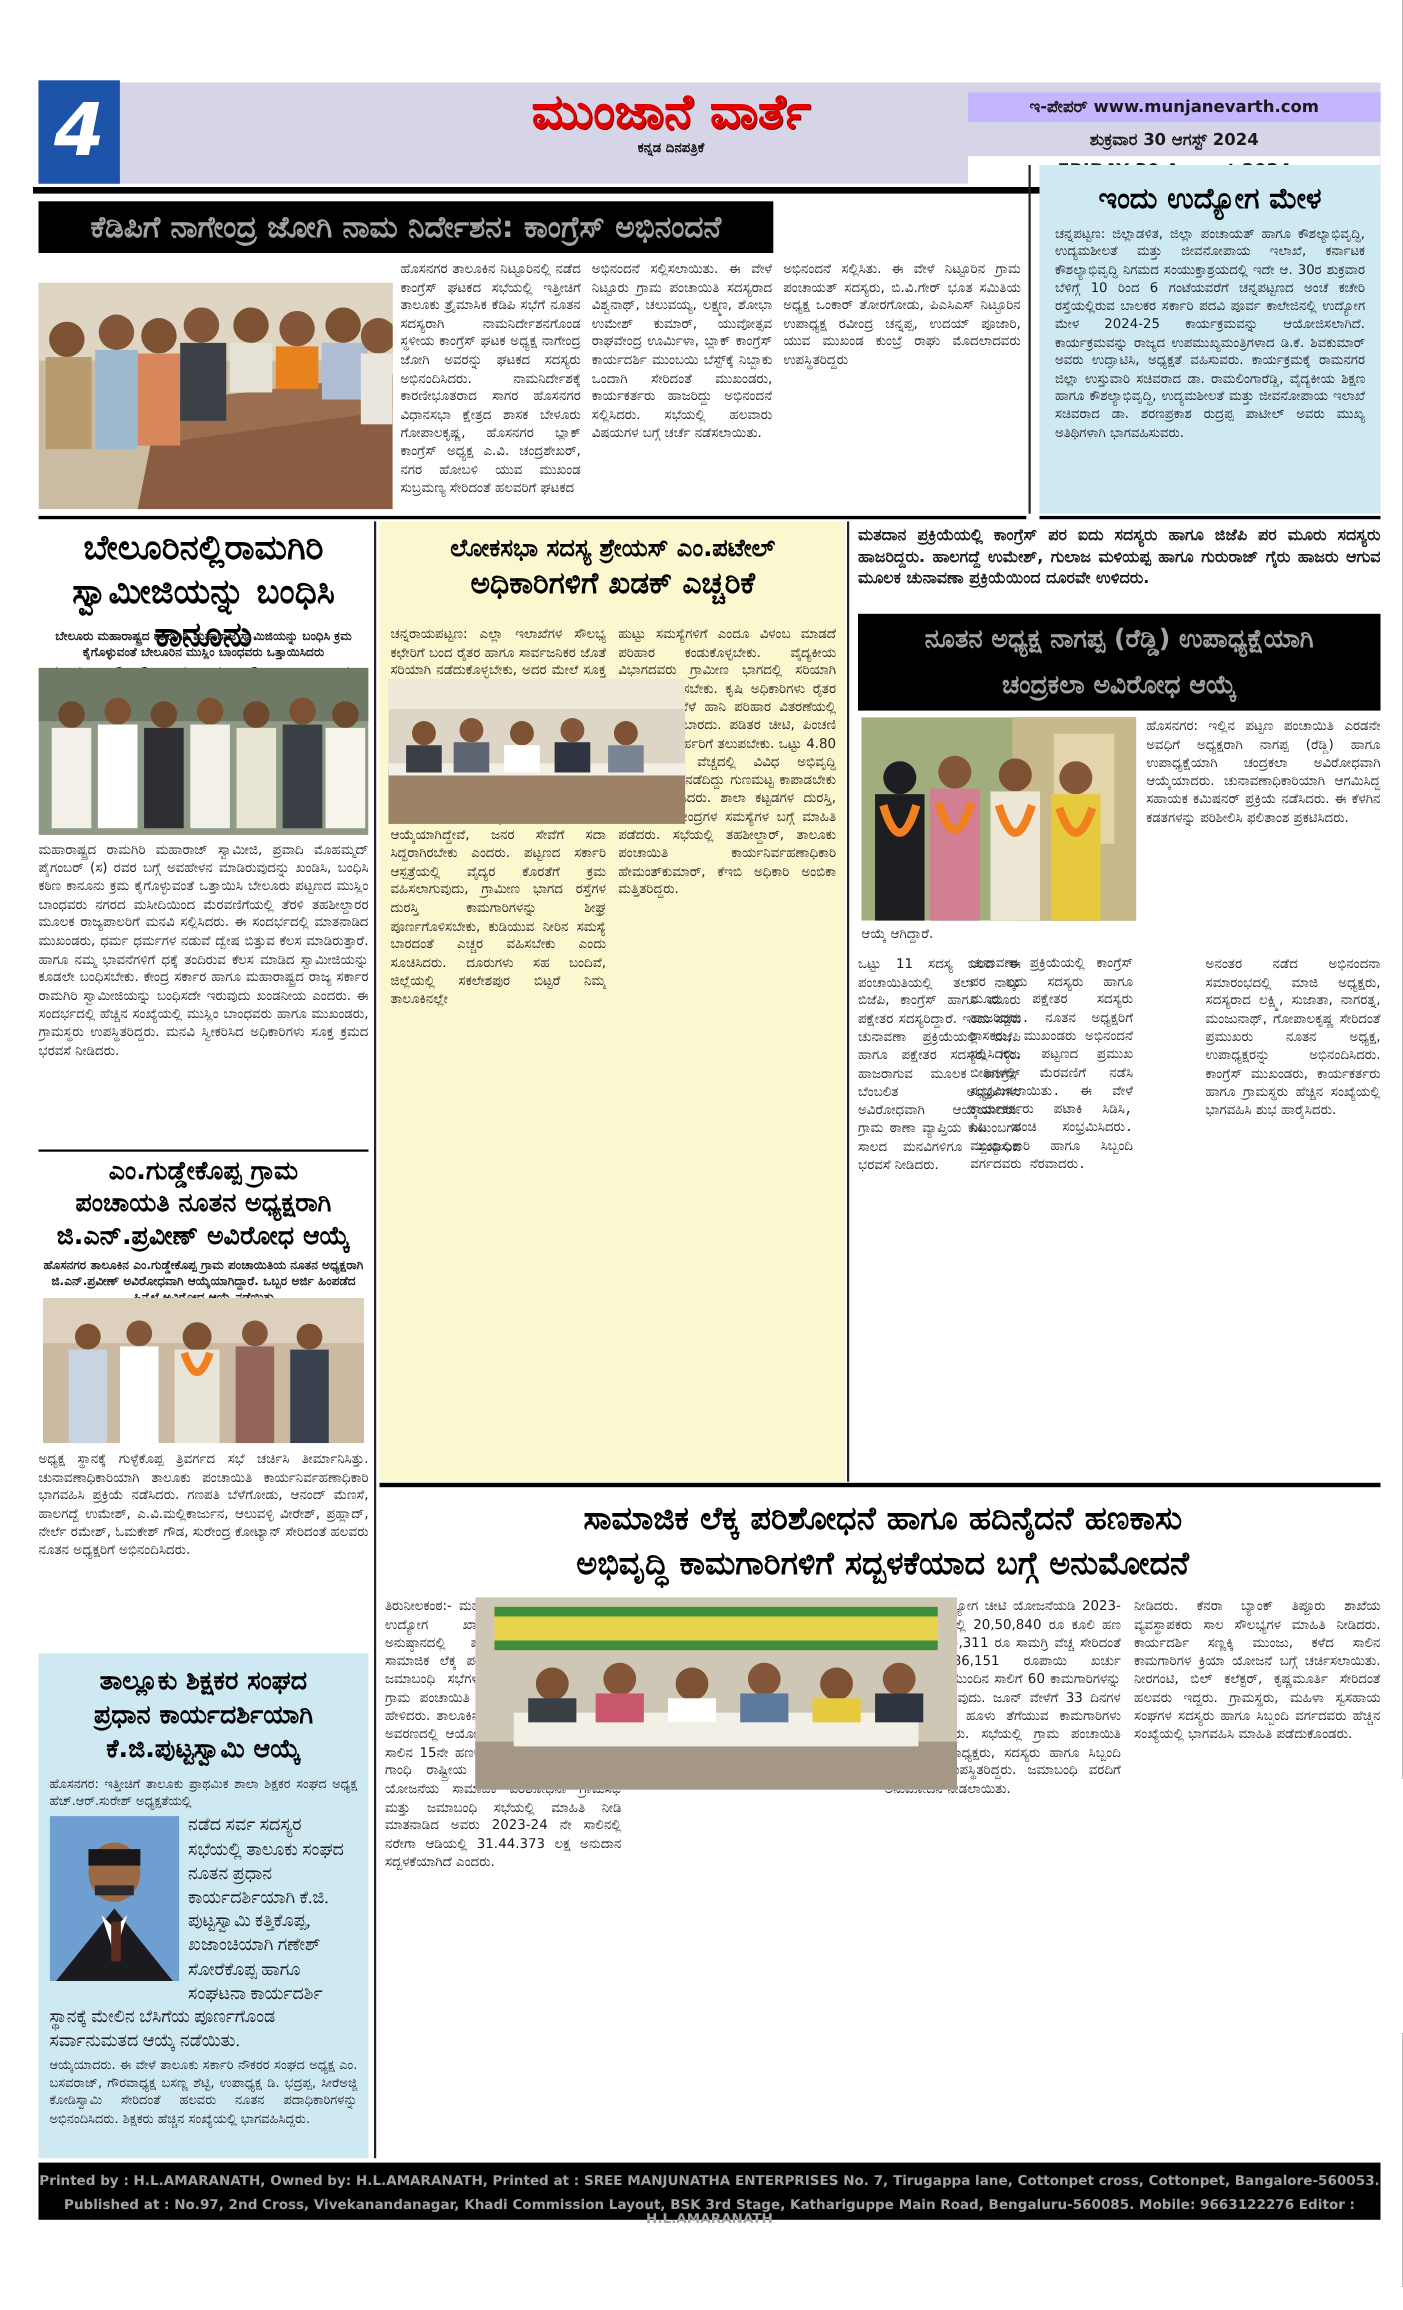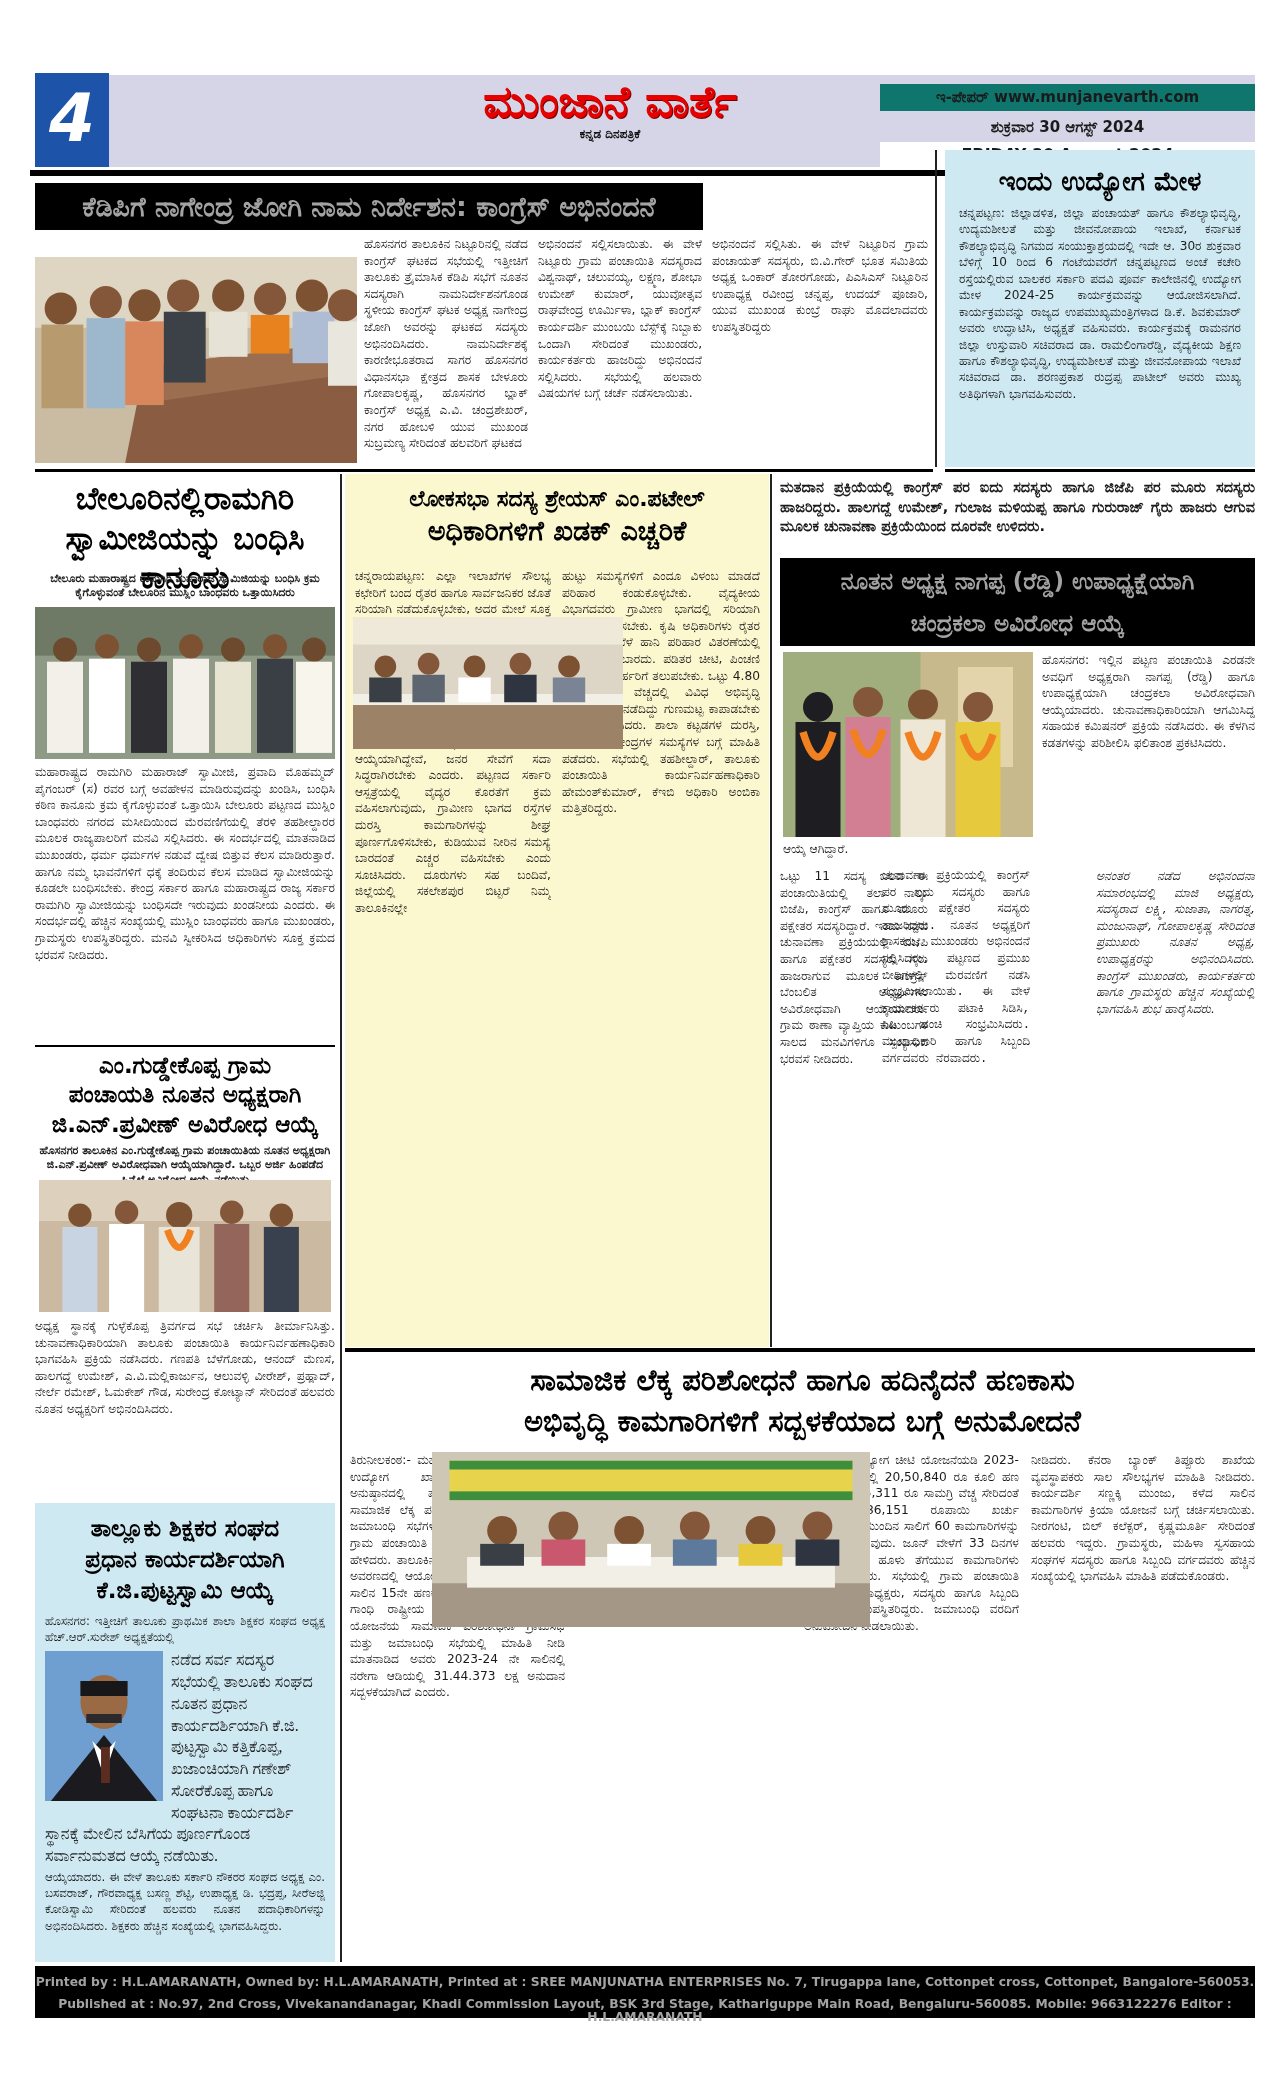--- a/index.html
+++ b/index.html
@@ -27,21 +27,21 @@
   <div class="abs" style="left:35px;top:73px;width:74px;height:94px;background:#1d53a8;color:#fff;
               font-size:66px;font-weight:bold;font-style:italic;text-align:center;line-height:92px;">
     <span>4</span>
   </div>
 
   <div class="abs" style="left:430px;top:79px;width:360px;text-align:center;">
     <div style="font-size:44px;font-weight:bold;color:#e60000;line-height:1.05;text-shadow:1px 1px 0 #7a0000;">ಮುಂಜಾನೆ ವಾರ್ತೆ</div>
     <div style="font-size:12px;font-weight:bold;color:#111;margin-top:2px;">ಕನ್ನಡ ದಿನಪತ್ರಿಕೆ</div>
   </div>
 
-  <div class="abs" style="left:880px;top:84px;width:375px;height:27px;background:#0f766e;text-align:center;
+  <div class="abs" style="left:880px;top:84px;width:375px;height:27px;background:#c4b5fd;text-align:center;
               font-size:15px;font-weight:bold;line-height:27px;">ಇ-ಪೇಪರ್ www.munjanevarth.com</div>
   <div class="abs" style="left:880px;top:114px;width:375px;height:26px;text-align:center;
               font-size:15px;font-weight:bold;line-height:26px;">ಶುಕ್ರವಾರ 30 ಆಗಸ್ಟ್ 2024</div>
   <div class="abs" style="left:880px;top:142px;width:375px;height:26px;background:#fff;text-align:center;
               font-size:16px;font-weight:bold;line-height:26px;">FRIDAY 30 August 2024</div>
 
   <div class="abs rule" style="left:30px;top:170px;width:1215px;height:6px;"></div>
 
   <div class="abs blackbar" style="left:35px;top:183px;width:668px;height:47px;font-size:27px;line-height:47px;">
     <span>ಕೆಡಿಪಿಗೆ ನಾಗೇಂದ್ರ ಜೋಗಿ ನಾಮ ನಿರ್ದೇಶನ: ಕಾಂಗ್ರೆಸ್ ಅಭಿನಂದನೆ</span>
@@ -224,21 +224,21 @@
       <circle cx="78" cy="22" r="6" fill="#85573a"></circle>
         <rect x="69" y="28" width="18" height="46" fill="#e6c93c"></rect>
       <path d="M72 33 q6 18 12 0" stroke="#f08020" stroke-width="3" fill="none"></path>
     </svg>
   </div>
   <div class="abs bt just ov" style="left:1042px;top:652px;width:213px;height:185px;">ಹೊಸನಗರ: ಇಲ್ಲಿನ ಪಟ್ಟಣ ಪಂಚಾಯಿತಿ ಎರಡನೇ ಅವಧಿಗೆ ಅಧ್ಯಕ್ಷರಾಗಿ ನಾಗಪ್ಪ (ರೆಡ್ಡಿ) ಹಾಗೂ ಉಪಾಧ್ಯಕ್ಷೆಯಾಗಿ ಚಂದ್ರಕಲಾ ಅವಿರೋಧವಾಗಿ ಆಯ್ಕೆಯಾದರು. ಚುನಾವಣಾಧಿಕಾರಿಯಾಗಿ ಆಗಮಿಸಿದ್ದ ಸಹಾಯಕ ಕಮಿಷನರ್ ಪ್ರಕ್ರಿಯೆ ನಡೆಸಿದರು. ಈ ಕೆಳಗಿನ ಕಡತಗಳನ್ನು ಪರಿಶೀಲಿಸಿ ಫಲಿತಾಂಶ ಪ್ರಕಟಿಸಿದರು.</div>
   <div class="abs bt" style="left:783px;top:841px;width:250px;">ಆಯ್ಕೆ ಆಗಿದ್ದಾರೆ.</div>
 
   <div class="abs bt just ov" style="left:780px;top:868px;width:148px;height:477px;">ಒಟ್ಟು 11 ಸದಸ್ಯ ಬಲದ ಈ ಪಂಚಾಯಿತಿಯಲ್ಲಿ ತಲಾ ನಾಲ್ಕು ಬಿಜೆಪಿ, ಕಾಂಗ್ರೆಸ್ ಹಾಗೂ ಮೂರು ಪಕ್ಷೇತರ ಸದಸ್ಯರಿದ್ದಾರೆ. ಇಂದು ನಡೆದ ಚುನಾವಣಾ ಪ್ರಕ್ರಿಯೆಯಲ್ಲಿ ಬಿಜೆಪಿ ಹಾಗೂ ಪಕ್ಷೇತರ ಸದಸ್ಯರು ಗೈರು ಹಾಜರಾಗುವ ಮೂಲಕ ಕಾಂಗ್ರೆಸ್ ಬೆಂಬಲಿತ ಅಭ್ಯರ್ಥಿಗಳು ಅವಿರೋಧವಾಗಿ ಆಯ್ಕೆಯಾದರು. ಗ್ರಾಮ ಠಾಣಾ ವ್ಯಾಪ್ತಿಯ ಕುಟುಂಬಗಳ ಸಾಲದ ಮನವಿಗಳಿಗೂ ಸ್ಪಂದಿಸುವ ಭರವಸೆ ನೀಡಿದರು.</div>
   <div class="abs bt just ov" style="left:882px;top:868px;width:148px;height:477px;font-family:Liberation Mono, monospace;">ಚುನಾವಣಾ ಪ್ರಕ್ರಿಯೆಯಲ್ಲಿ ಕಾಂಗ್ರೆಸ್ ಪರ ಐದು ಸದಸ್ಯರು ಹಾಗೂ ಮೂರು ಪಕ್ಷೇತರ ಸದಸ್ಯರು ಹಾಜರಿದ್ದರು. ನೂತನ ಅಧ್ಯಕ್ಷರಿಗೆ ಶಾಸಕರು, ಮುಖಂಡರು ಅಭಿನಂದನೆ ಸಲ್ಲಿಸಿದರು. ಪಟ್ಟಣದ ಪ್ರಮುಖ ಬೀದಿಗಳಲ್ಲಿ ಮೆರವಣಿಗೆ ನಡೆಸಿ ಸಂಭ್ರಮಿಸಲಾಯಿತು. ಈ ವೇಳೆ ಕಾರ್ಯಕರ್ತರು ಪಟಾಕಿ ಸಿಡಿಸಿ, ಸಿಹಿ ಹಂಚಿ ಸಂಭ್ರಮಿಸಿದರು. ಮುಖ್ಯಾಧಿಕಾರಿ ಹಾಗೂ ಸಿಬ್ಬಂದಿ ವರ್ಗದವರು ನೆರವಾದರು.</div>
-  <div class="abs bt just ov" style="left:1096px;top:868px;width:159px;height:477px;font-style:italic;">ಅನಂತರ ನಡೆದ ಅಭಿನಂದನಾ ಸಮಾರಂಭದಲ್ಲಿ ಮಾಜಿ ಅಧ್ಯಕ್ಷರು, ಸದಸ್ಯರಾದ ಲಕ್ಷ್ಮಿ, ಸುಜಾತಾ, ನಾಗರತ್ನ, ಮಂಜುನಾಥ್, ಗೋಪಾಲಕೃಷ್ಣ ಸೇರಿದಂತೆ ಪ್ರಮುಖರು ನೂತನ ಅಧ್ಯಕ್ಷ, ಉಪಾಧ್ಯಕ್ಷರನ್ನು ಅಭಿನಂದಿಸಿದರು. ಕಾಂಗ್ರೆಸ್ ಮುಖಂಡರು, ಕಾರ್ಯಕರ್ತರು ಹಾಗೂ ಗ್ರಾಮಸ್ಥರು ಹೆಚ್ಚಿನ ಸಂಖ್ಯೆಯಲ್ಲಿ ಭಾಗವಹಿಸಿ ಶುಭ ಹಾರೈಸಿದರು.</div>
+  <div class="abs bt just ov" style="left:1096px;top:868px;width:159px;height:477px;">ಅನಂತರ ನಡೆದ ಅಭಿನಂದನಾ ಸಮಾರಂಭದಲ್ಲಿ ಮಾಜಿ ಅಧ್ಯಕ್ಷರು, ಸದಸ್ಯರಾದ ಲಕ್ಷ್ಮಿ, ಸುಜಾತಾ, ನಾಗರತ್ನ, ಮಂಜುನಾಥ್, ಗೋಪಾಲಕೃಷ್ಣ ಸೇರಿದಂತೆ ಪ್ರಮುಖರು ನೂತನ ಅಧ್ಯಕ್ಷ, ಉಪಾಧ್ಯಕ್ಷರನ್ನು ಅಭಿನಂದಿಸಿದರು. ಕಾಂಗ್ರೆಸ್ ಮುಖಂಡರು, ಕಾರ್ಯಕರ್ತರು ಹಾಗೂ ಗ್ರಾಮಸ್ಥರು ಹೆಚ್ಚಿನ ಸಂಖ್ಯೆಯಲ್ಲಿ ಭಾಗವಹಿಸಿ ಶುಭ ಹಾರೈಸಿದರು.</div>
 
   <div class="abs rule" style="left:345px;top:1348px;width:910px;height:4px;"></div>
 
   <div class="abs hl" style="left:350px;top:1360px;width:905px;text-align:center;font-size:29px;line-height:1.4;">
     <div>ಸಾಮಾಜಿಕ ಲೆಕ್ಕ ಪರಿಶೋಧನೆ ಹಾಗೂ ಹದಿನೈದನೆ ಹಣಕಾಸು</div>
     <div>ಅಭಿವೃದ್ಧಿ ಕಾಮಗಾರಿಗಳಿಗೆ ಸದ್ಬಳಕೆಯಾದ ಬಗ್ಗೆ ಅನುಮೋದನೆ</div>
   </div>
 
   <div class="abs bt just ov" style="left:350px;top:1452px;width:215px;height:505px;">ತಿರುನೀಲಕಂಠ:- ಮಹಾತ್ಮ ಗಾಂಧಿ ರಾಷ್ಟ್ರೀಯ ಗ್ರಾಮೀಣ ಉದ್ಯೋಗ ಖಾತರಿ ಯೋಜನೆ(ನರೇಗಾ)ಯ ಅನುಷ್ಠಾನದಲ್ಲಿ ಪಾರದರ್ಶಕತೆ ಕಾಪಾಡಿಕೊಳ್ಳಲು ಸಾಮಾಜಿಕ ಲೆಕ್ಕ ಪರಿಶೋಧನಾ ಗ್ರಾಮ ಸಭೆ ಮತ್ತು ಜಮಾಬಂಧಿ ಸಭೆಗಳನ್ನು ಹಮ್ಮಿಕೊಳ್ಳಲಾಗಿದೆ ಎಂದು ಗ್ರಾಮ ಪಂಚಾಯಿತಿ ಅಭಿವೃದ್ಧಿ ಅಧಿಕಾರಿ ಪಿ. ಶೈಲಜ ಹೇಳಿದರು. ತಾಲೂಕಿನ ಕಲಿಯೂರು ಗ್ರಾಮ ಪಂಚಾಯಿತಿ ಅವರಣದಲ್ಲಿ ಆಯೋಜನೆ ಮಾಡಿದ್ದ 2023-24 ನೇ ಸಾಲಿನ 15ನೇ ಹಣಕಾಸು ಯೋಜನೆ ಹಾಗೂ ಮಹಾತ್ಮ ಗಾಂಧಿ ರಾಷ್ಟ್ರೀಯ ಗ್ರಾಮೀಣ ಉದ್ಯೋಗ ಖಾತರಿ ಯೋಜನೆಯ ಸಾಮಾಜಿಕ ಪರಿಶೋಧನಾ ಗ್ರಾಮಸಭೆ ಮತ್ತು ಜಮಾಬಂಧಿ ಸಭೆಯಲ್ಲಿ ಮಾಹಿತಿ ನೀಡಿ ಮಾತನಾಡಿದ ಅವರು 2023-24 ನೇ ಸಾಲಿನಲ್ಲಿ ನರೇಗಾ ಆಡಿಯಲ್ಲಿ 31.44.373 ಲಕ್ಷ ಅನುದಾನ ಸದ್ಬಳಕೆಯಾಗಿದೆ ಎಂದರು.</div>
   <div class="abs bt just ov" style="left:577px;top:1452px;width:215px;height:505px;">ಆಕ್ಷೇಪಣೆ ಗಳಿದ್ದರೂ ಸಾರ್ವಜನಿಕರು ಸಲ್ಲಿಸಬಹುದು ಎಂದರು. ಗ್ರಾಮದ ಸರ್ಕಾರಿ ಹಿರಿಯ ಪ್ರಾಥಮಿಕ ಶಾಲೆಯಲ್ಲಿ ಮಕ್ಕಳ ದಾಖಲಾತಿ ಸಂಖ್ಯೆ ಹೆಚ್ಚಿರುವುದರಿಂದ ಶಾಲೆಗೆ ಆಟದ ಮೈದಾನ ಕಲ್ಪಿಸುವಂತೆ ಮುಖ್ಯ ಶಿಕ್ಷಕ ಬಸವರಾಜು ಅವರು ಒತ್ತಾಯಿಸಿದ್ದಕ್ಕೆ ಪ್ರತಿಕ್ರಿಯಿಸಿದ ಶೈಲಜ ಅವರು ಶಾಲೆಗೆ ಹೆಚ್ಚುವರಿ ನಿವೇಶನ ಕಲ್ಪಿಸಲು ಪಂಚಾಯಿತಿಯ ಯಾವುದೇ ಜಾಗವಿಲ್ಲ. ಕಂದಾಯ ಇಲಾಖೆಯಿಂದ ಆಟದ ಮೈದಾನಕ್ಕೆ ವ್ಯವಸ್ಥೆ ಮಾಡಬಹುದು ಎಂದರು. ನಿವೇಶನ ಮತ್ತು ಕುಡಿಯುವ ನೀರಿನ ಬಗ್ಗೆ ಸಹ ಗ್ರಾಮಸ್ಥರು ಮನವಿ ಮಾಡಿದರು.</div>

